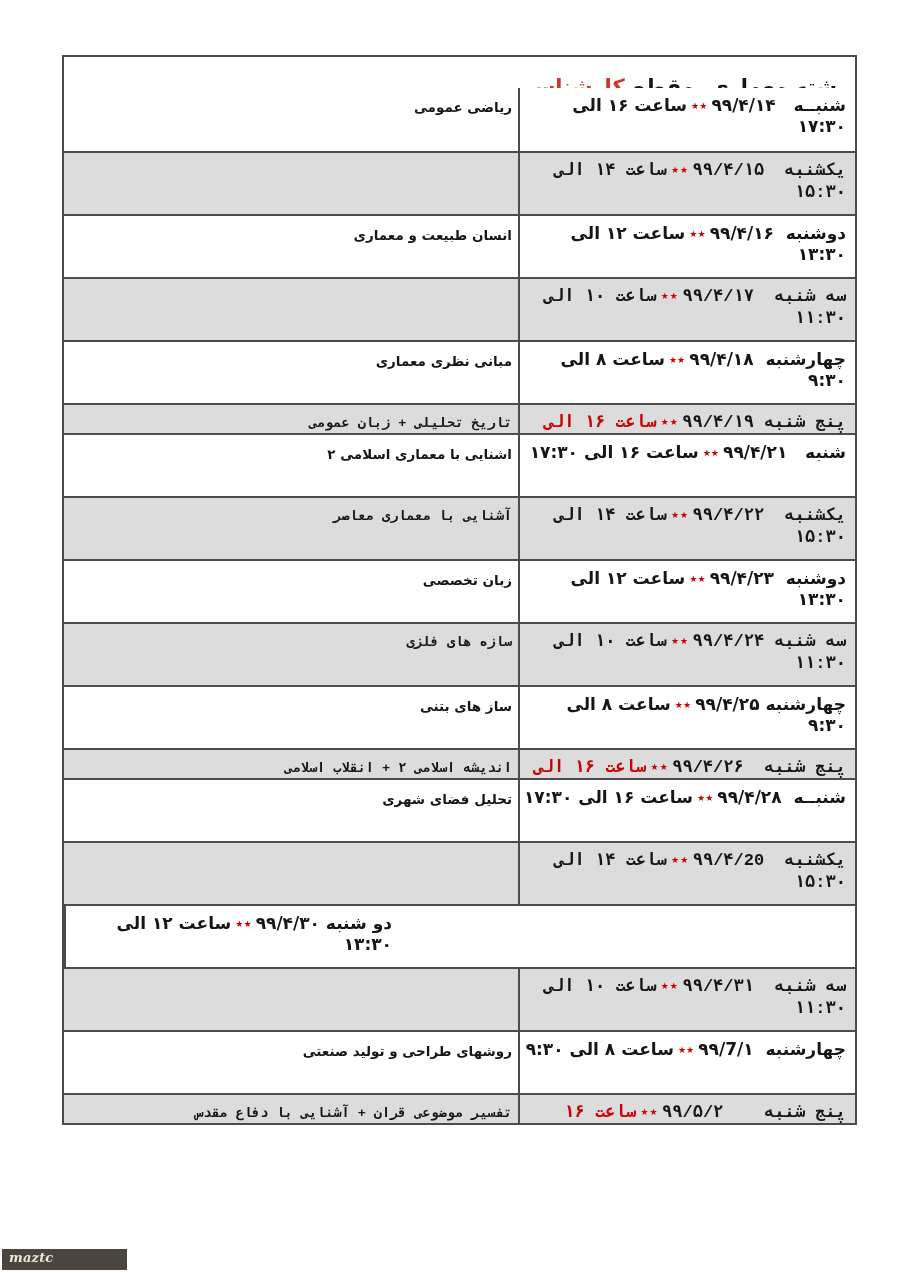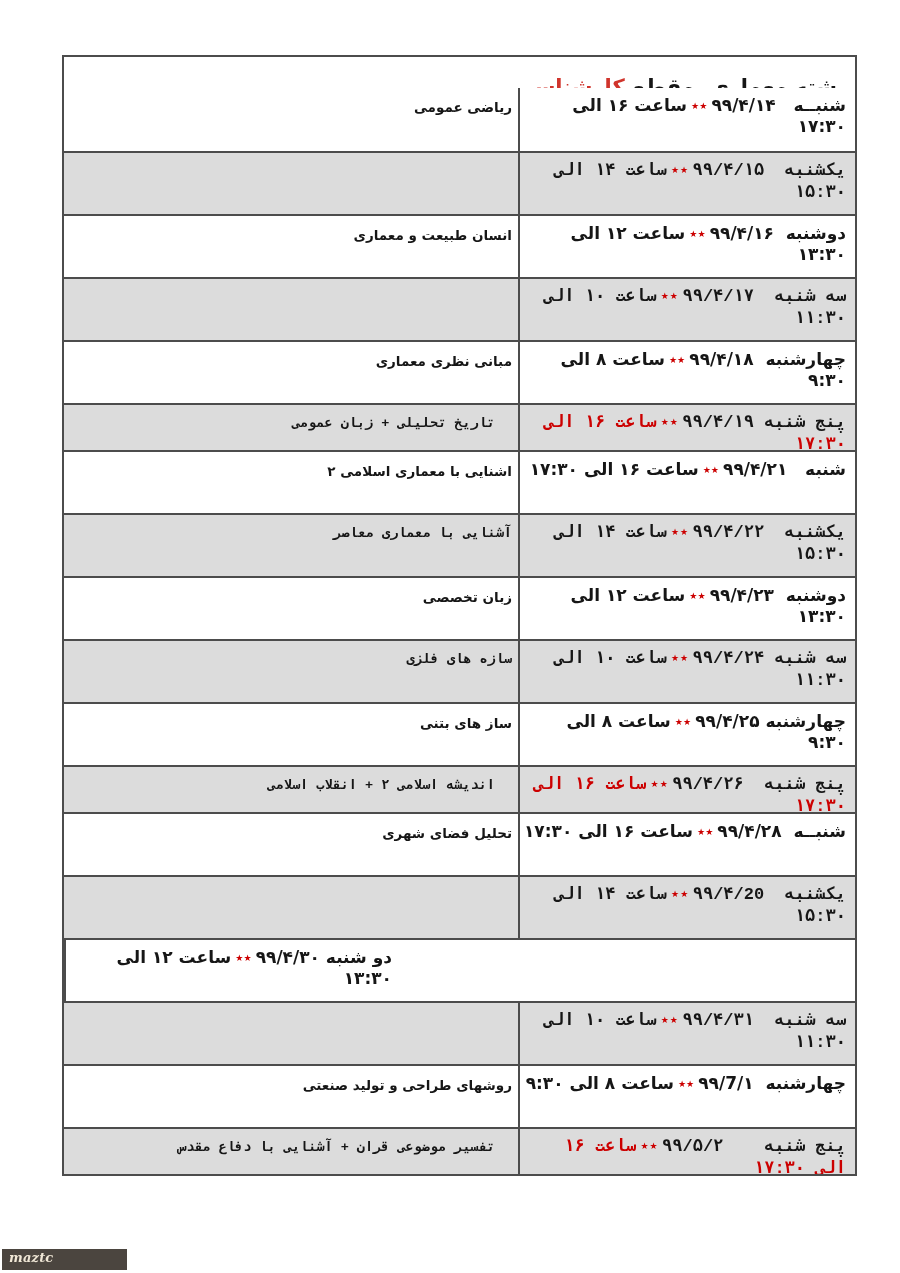--- a/index.html
+++ b/index.html
@@ -29,21 +29,21 @@
     background:#ffffff;
   }
   .row{
     display:flex;
     height:63px;
     border-top:2px solid var(--border);
     background:#ffffff;
   }
   .row:first-child{border-top:none;}
   .row.shade{background:var(--shade);font-family:Liberation Mono, monospace;}
-  .row.compact{height:47px;gap:17px;}
+  .row.compact{height:30px;}
   .row.header-row{height:31px;}
   .cell{
     direction:rtl;
     font-weight:bold;
     white-space:pre-wrap;
     overflow:hidden;
   }
   .course-cell{
     flex:1;
     text-align:right;

